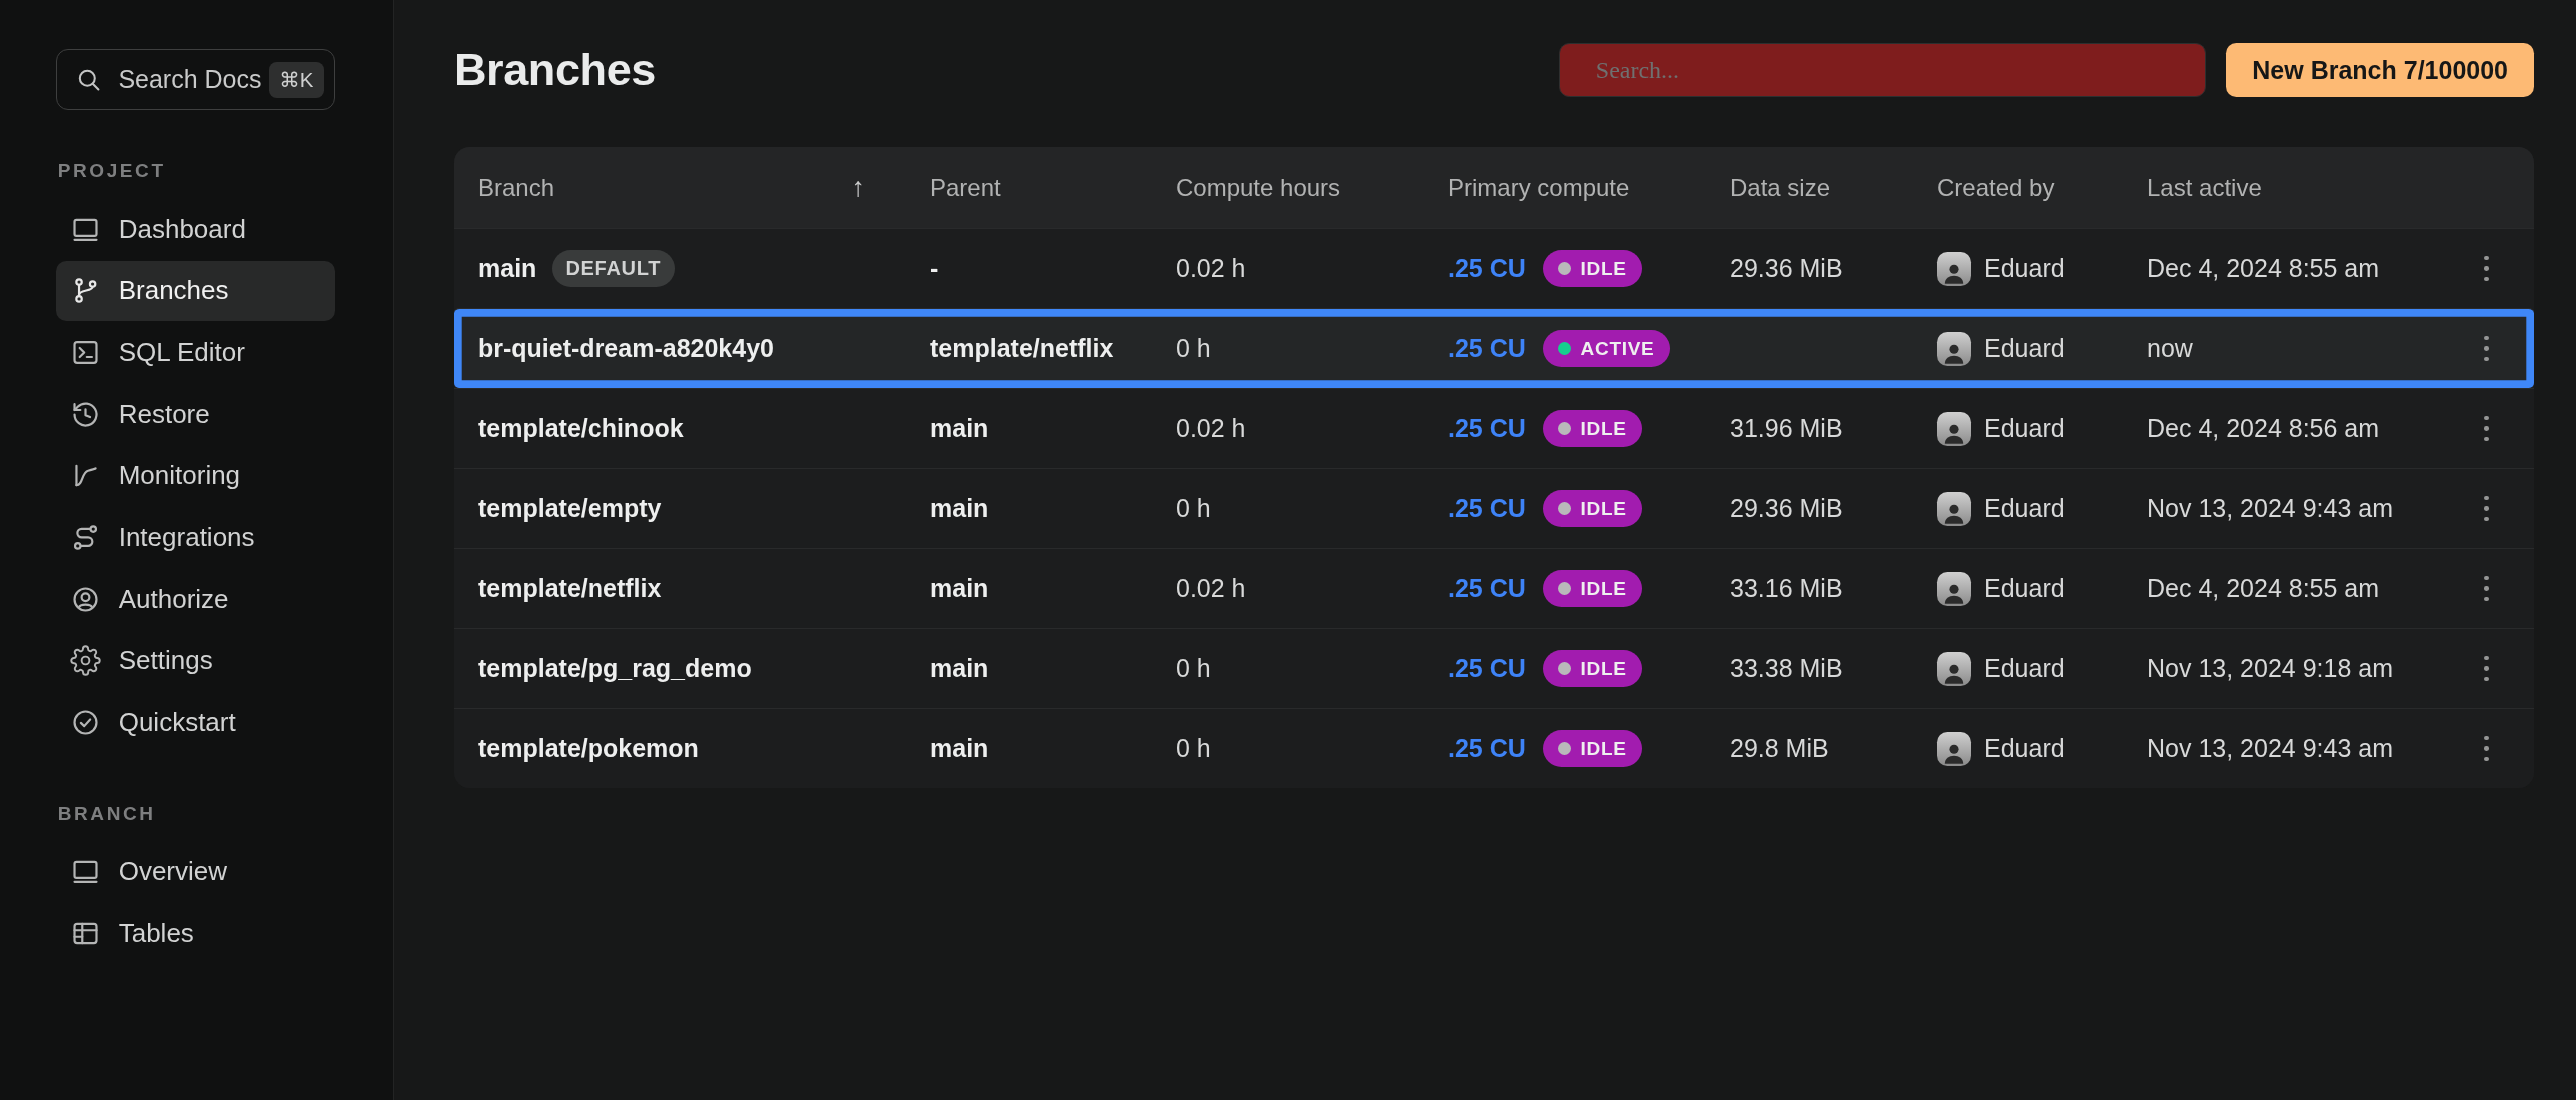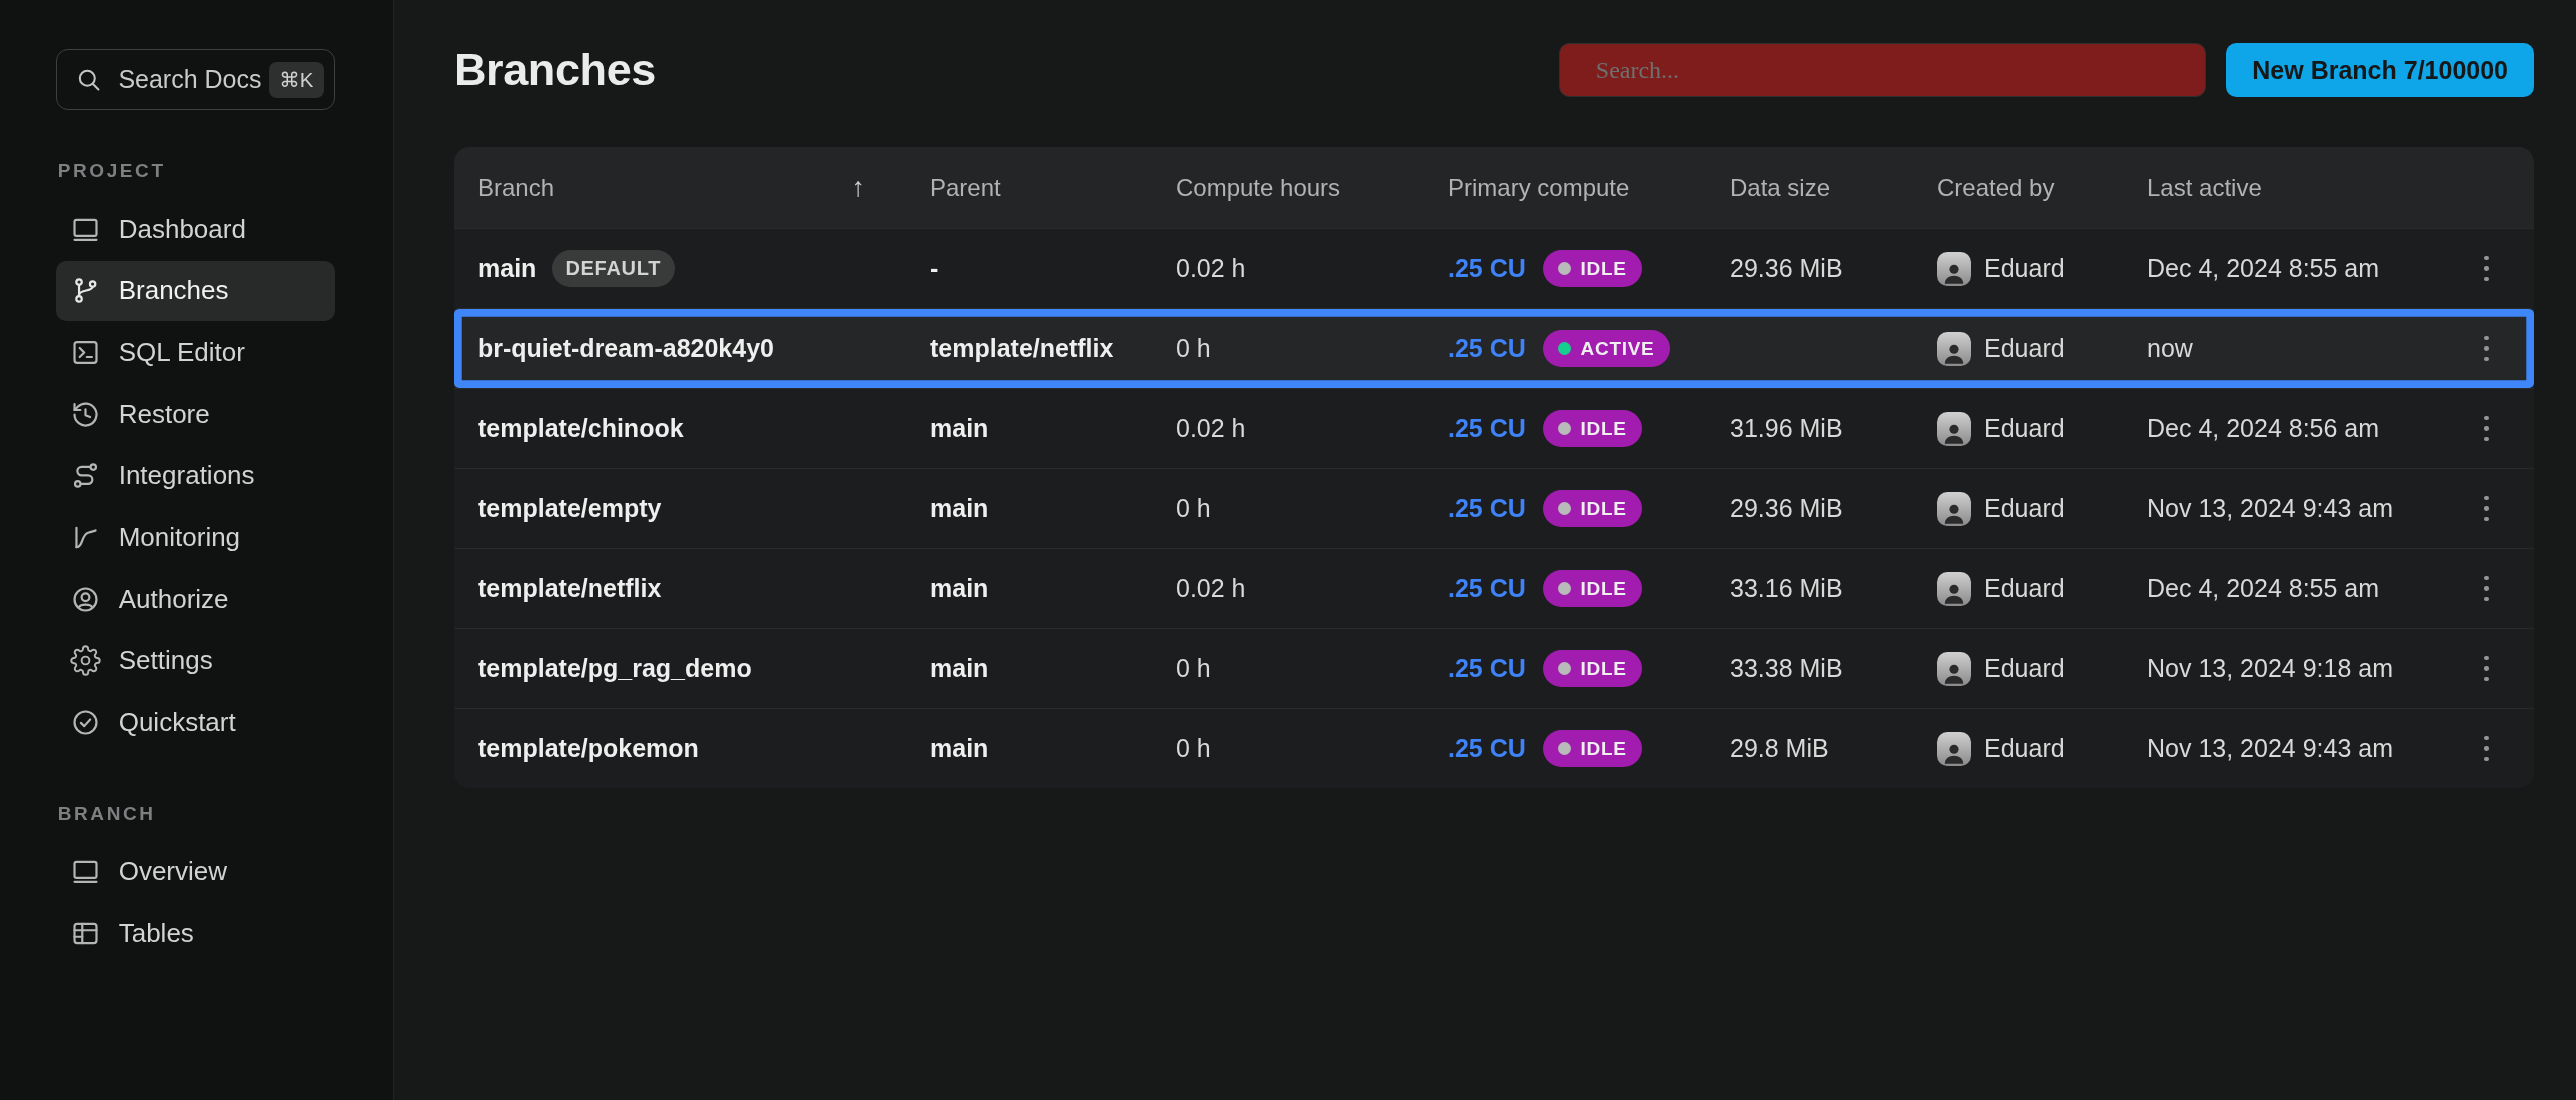--- a/index.html
+++ b/index.html
@@ -29,21 +29,21 @@
 
   
   .main { flex:1; padding:0 42px 0 60px; background:#171818; }
   .main-header { margin-top:43px; display:flex; align-items:center; justify-content:space-between; }
   .page-title { font-size:45px; font-weight:700; color:#eaebeb; letter-spacing:-0.4px; }
   .controls { display:flex; gap:20.5px; align-items:center; }
   .search-input { width:647px; height:54px; background:#7f1d1d; border:1.7px solid #2e2f2f;
                   border-radius:10.3px; color:#e5e5e5; font-size:24px; padding:0 36px;
                   font-family:Liberation Serif, serif; outline:none; }
   .search-input::placeholder { color:#6f7070; }
-  .new-branch-btn { height:54px; background:#0ea5e9; color:#161717; border:none; border-radius:10.3px;
+  .new-branch-btn { height:54px; background:#fdba74; color:#161717; border:none; border-radius:10.3px;
                     font-size:25px; font-weight:600; padding:0 26px; cursor:pointer;
                     font-family:inherit; white-space:nowrap; }
 
   
   .card { margin-top:50px; width:2080px; background:#1c1d1e; border-radius:15.4px; overflow:hidden; }
   .grid-row { display:grid; grid-template-columns:452px 246px 272px 282px 207px 210px 342px 69px;
               align-items:center; }
   .thead { background:#242526; height:81px; }
   .th { font-size:24px; font-weight:500; color:#b1b2b2; padding-left:24px; display:flex;
         align-items:center; cursor:pointer; }
@@ -117,32 +117,32 @@
       <div class="nav-item">
         <svg viewBox="0 0 24 24" fill="none" stroke="currentColor" stroke-width="1.7" stroke-linecap="round" stroke-linejoin="round">
             <path d="M3.5 12a8.5 8.5 0 1 0 2.5-6L3.5 8.5"></path>
             <polyline points="3.5 4 3.5 8.5 8 8.5"></polyline>
             <polyline points="12 8 12 12.5 15.5 14"></polyline>
           </svg>
         <span class="nav-label">Restore</span>
       </div>
       <div class="nav-item">
         <svg viewBox="0 0 24 24" fill="none" stroke="currentColor" stroke-width="1.7" stroke-linecap="round" stroke-linejoin="round">
+            <line x1="5" y1="4.5" x2="5" y2="19.5"></line>
+            <path d="M5 19.5 C10 19.5, 9 9.5, 14 8.3 S19.5 6.8, 19.8 6.5"></path>
+          </svg>
+        <span class="nav-label">Monitoring</span>
+      </div>
+      <div class="nav-item">
+        <svg viewBox="0 0 24 24" fill="none" stroke="currentColor" stroke-width="1.7" stroke-linecap="round" stroke-linejoin="round">
             <circle cx="6" cy="18.5" r="2.1"></circle>
             <circle cx="18" cy="5.5" r="2.1"></circle>
             <path d="M8.5 18.5h5.5a3.3 3.3 0 0 0 0-6.6h-5a3.3 3.3 0 0 1 0-6.6h6.5"></path>
           </svg>
         <span class="nav-label">Integrations</span>
-      </div>
-      <div class="nav-item">
-        <svg viewBox="0 0 24 24" fill="none" stroke="currentColor" stroke-width="1.7" stroke-linecap="round" stroke-linejoin="round">
-            <line x1="5" y1="4.5" x2="5" y2="19.5"></line>
-            <path d="M5 19.5 C10 19.5, 9 9.5, 14 8.3 S19.5 6.8, 19.8 6.5"></path>
-          </svg>
-        <span class="nav-label">Monitoring</span>
       </div>
       <div class="nav-item">
         <svg viewBox="0 0 24 24" fill="none" stroke="currentColor" stroke-width="1.7" stroke-linecap="round" stroke-linejoin="round">
             <circle cx="12" cy="12" r="8.5"></circle>
             <circle cx="12" cy="10.2" r="3"></circle>
             <path d="M6.8 18.3 C7.8 15.2, 16.2 15.2, 17.2 18.3"></path>
           </svg>
         <span class="nav-label">Authorize</span>
       </div>
       <div class="nav-item">

